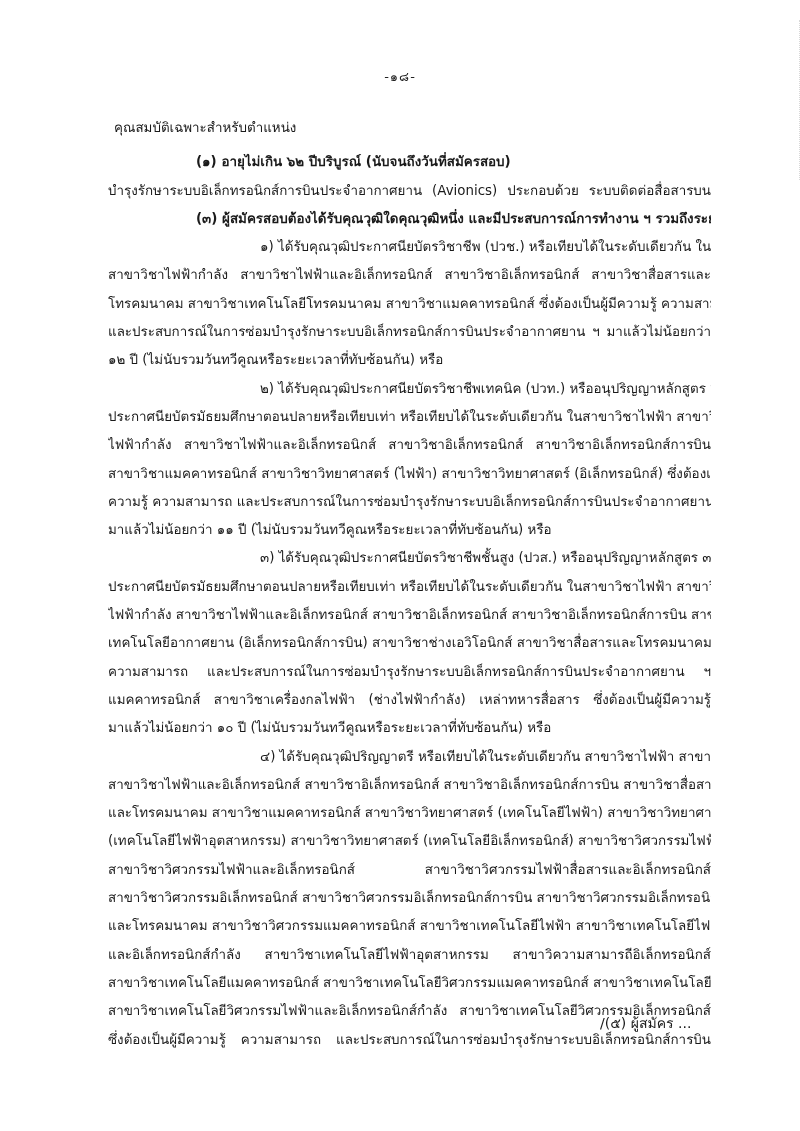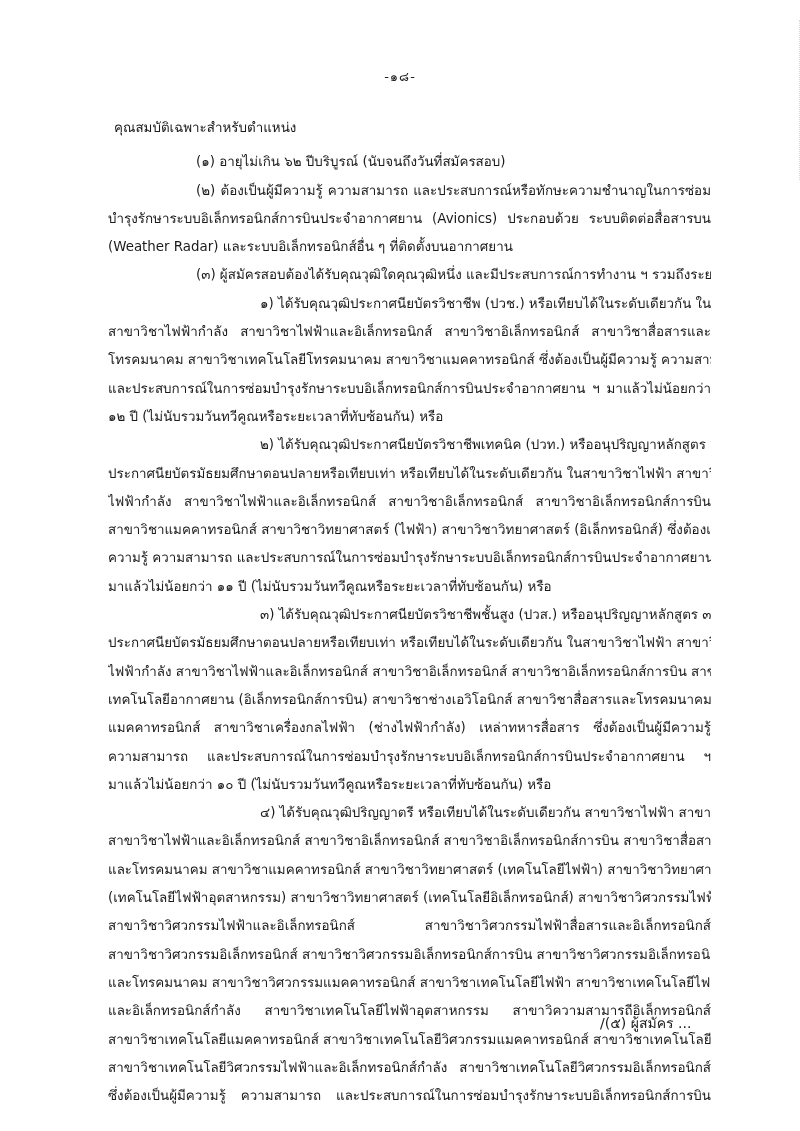--- a/index.html
+++ b/index.html
@@ -5,44 +5,42 @@
   html, body { margin: 0; padding: 0; background: #ffffff; }
   body { width: 800px; height: 1131px; position: relative; overflow: hidden;
          font-family: "DejaVu Sans", "Liberation Sans", sans-serif; color: #1a1a1a; }
   .page { position: absolute; left: 0; top: 0; width: 800px; height: 1131px; background: #fff; }
   .page-number { position: absolute; top: 66px; left: 0; width: 800px; text-align: center;
                  font-size: 13px; letter-spacing: 1px; color: #222; }
   .content { position: absolute; left: 108px; top: 108px; width: 603px; font-size: 13.4px; line-height: 28.3px; }
   .heading { font-weight: normal; margin: 6px; white-space: nowrap; }
   .line { white-space: nowrap; display: block; text-align: justify; text-align-last: justify; overflow: hidden; }
   .line.last { text-align-last: left; }
-  .ind1 { padding-left: 88px; }
+  .ind1 { padding-left: 88px; font-weight: bold; }
   .ind2 { padding-left: 152px; }
   .footer-next { position: absolute; top: 1012px; left: 600px; font-size: 14px; white-space: nowrap; }
   .edge-marks { position: absolute; right: 0; top: 20px; width: 6px; height: 160px;
                 border-right: 1px dotted #c8c8c8; opacity: 0.7; }
 </style>
 </head>
 <body>
 
 <div class="page">
   <div class="edge-marks"></div>
   <div class="page-number">-๑๘-</div>
 
   <div class="content">
     <div class="heading line last">คุณสมบัติเฉพาะสำหรับตำแหน่ง</div>
 
     <div>
       <span class="line last ind1">(๑)  อายุไม่เกิน ๖๒ ปีบริบูรณ์ (นับจนถึงวันที่สมัครสอบ)</span>
     </div>
 
     <div>
-      <span class="line ind1">(๒)  ต้องเป็นผู้มีความรู้ ความสามารถ และประสบการณ์หรือทักษะความชำนาญในการซ่อม</span>
       <span class="line">บำรุงรักษาระบบอิเล็กทรอนิกส์การบินประจำอากาศยาน (Avionics) ประกอบด้วย ระบบติดต่อสื่อสารบน</span>
-      <span class="line last">(Weather Radar) และระบบอิเล็กทรอนิกส์อื่น ๆ ที่ติดตั้งบนอากาศยาน</span>
     </div>
 
     <div>
       <span class="line last ind1">(๓)  ผู้สมัครสอบต้องได้รับคุณวุฒิใดคุณวุฒิหนึ่ง และมีประสบการณ์การทำงาน ฯ รวมถึงระยะเวลา ดังนี้</span>
     </div>
 
     <div>
       <span class="line ind2">๑) ได้รับคุณวุฒิประกาศนียบัตรวิชาชีพ (ปวช.) หรือเทียบได้ในระดับเดียวกัน ในสาขาวิชาไฟฟ้า</span>
       <span class="line">สาขาวิชาไฟฟ้ากำลัง สาขาวิชาไฟฟ้าและอิเล็กทรอนิกส์ สาขาวิชาอิเล็กทรอนิกส์ สาขาวิชาสื่อสารและ</span>
       <span class="line">โทรคมนาคม สาขาวิชาเทคโนโลยีโทรคมนาคม สาขาวิชาแมคคาทรอนิกส์ ซึ่งต้องเป็นผู้มีความรู้ ความสามารถ</span>
@@ -57,22 +55,22 @@
       <span class="line">สาขาวิชาแมคคาทรอนิกส์ สาขาวิชาวิทยาศาสตร์ (ไฟฟ้า) สาขาวิชาวิทยาศาสตร์ (อิเล็กทรอนิกส์) ซึ่งต้องเป็นผู้มี</span>
       <span class="line">ความรู้ ความสามารถ และประสบการณ์ในการซ่อมบำรุงรักษาระบบอิเล็กทรอนิกส์การบินประจำอากาศยาน ฯ</span>
       <span class="line last">มาแล้วไม่น้อยกว่า ๑๑ ปี (ไม่นับรวมวันทวีคูณหรือระยะเวลาที่ทับซ้อนกัน) หรือ</span>
     </div>
 
     <div>
       <span class="line ind2">๓) ได้รับคุณวุฒิประกาศนียบัตรวิชาชีพชั้นสูง (ปวส.) หรืออนุปริญญาหลักสูตร ๓ ปี ต่อจาก</span>
       <span class="line">ประกาศนียบัตรมัธยมศึกษาตอนปลายหรือเทียบเท่า หรือเทียบได้ในระดับเดียวกัน ในสาขาวิชาไฟฟ้า สาขาวิชา</span>
       <span class="line">ไฟฟ้ากำลัง สาขาวิชาไฟฟ้าและอิเล็กทรอนิกส์ สาขาวิชาอิเล็กทรอนิกส์ สาขาวิชาอิเล็กทรอนิกส์การบิน สาขาวิชา</span>
       <span class="line">เทคโนโลยีอากาศยาน (อิเล็กทรอนิกส์การบิน) สาขาวิชาช่างเอวิโอนิกส์ สาขาวิชาสื่อสารและโทรคมนาคม สาขาวิชา</span>
+      <span class="line">ความสามารถ และประสบการณ์ในการซ่อมบำรุงรักษาระบบอิเล็กทรอนิกส์การบินประจำอากาศยาน ฯ</span>
       <span class="line">แมคคาทรอนิกส์ สาขาวิชาเครื่องกลไฟฟ้า (ช่างไฟฟ้ากำลัง) เหล่าทหารสื่อสาร ซึ่งต้องเป็นผู้มีความรู้</span>
-      <span class="line">ความสามารถ และประสบการณ์ในการซ่อมบำรุงรักษาระบบอิเล็กทรอนิกส์การบินประจำอากาศยาน ฯ</span>
       <span class="line last">มาแล้วไม่น้อยกว่า ๑๐ ปี (ไม่นับรวมวันทวีคูณหรือระยะเวลาที่ทับซ้อนกัน) หรือ</span>
     </div>
 
     <div>
       <span class="line ind2">๔) ได้รับคุณวุฒิปริญญาตรี หรือเทียบได้ในระดับเดียวกัน สาขาวิชาไฟฟ้า สาขาวิชาไฟฟ้ากำลัง</span>
       <span class="line">สาขาวิชาไฟฟ้าและอิเล็กทรอนิกส์ สาขาวิชาอิเล็กทรอนิกส์ สาขาวิชาอิเล็กทรอนิกส์การบิน สาขาวิชาสื่อสาร</span>
       <span class="line">และโทรคมนาคม สาขาวิชาแมคคาทรอนิกส์ สาขาวิชาวิทยาศาสตร์ (เทคโนโลยีไฟฟ้า) สาขาวิชาวิทยาศาสตร์</span>
       <span class="line">(เทคโนโลยีไฟฟ้าอุตสาหกรรม) สาขาวิชาวิทยาศาสตร์ (เทคโนโลยีอิเล็กทรอนิกส์) สาขาวิชาวิศวกรรมไฟฟ้า</span>
       <span class="line">สาขาวิชาวิศวกรรมไฟฟ้าและอิเล็กทรอนิกส์  สาขาวิชาวิศวกรรมไฟฟ้าสื่อสารและอิเล็กทรอนิกส์</span>
       <span class="line">สาขาวิชาวิศวกรรมอิเล็กทรอนิกส์ สาขาวิชาวิศวกรรมอิเล็กทรอนิกส์การบิน สาขาวิชาวิศวกรรมอิเล็กทรอนิกส์</span>

